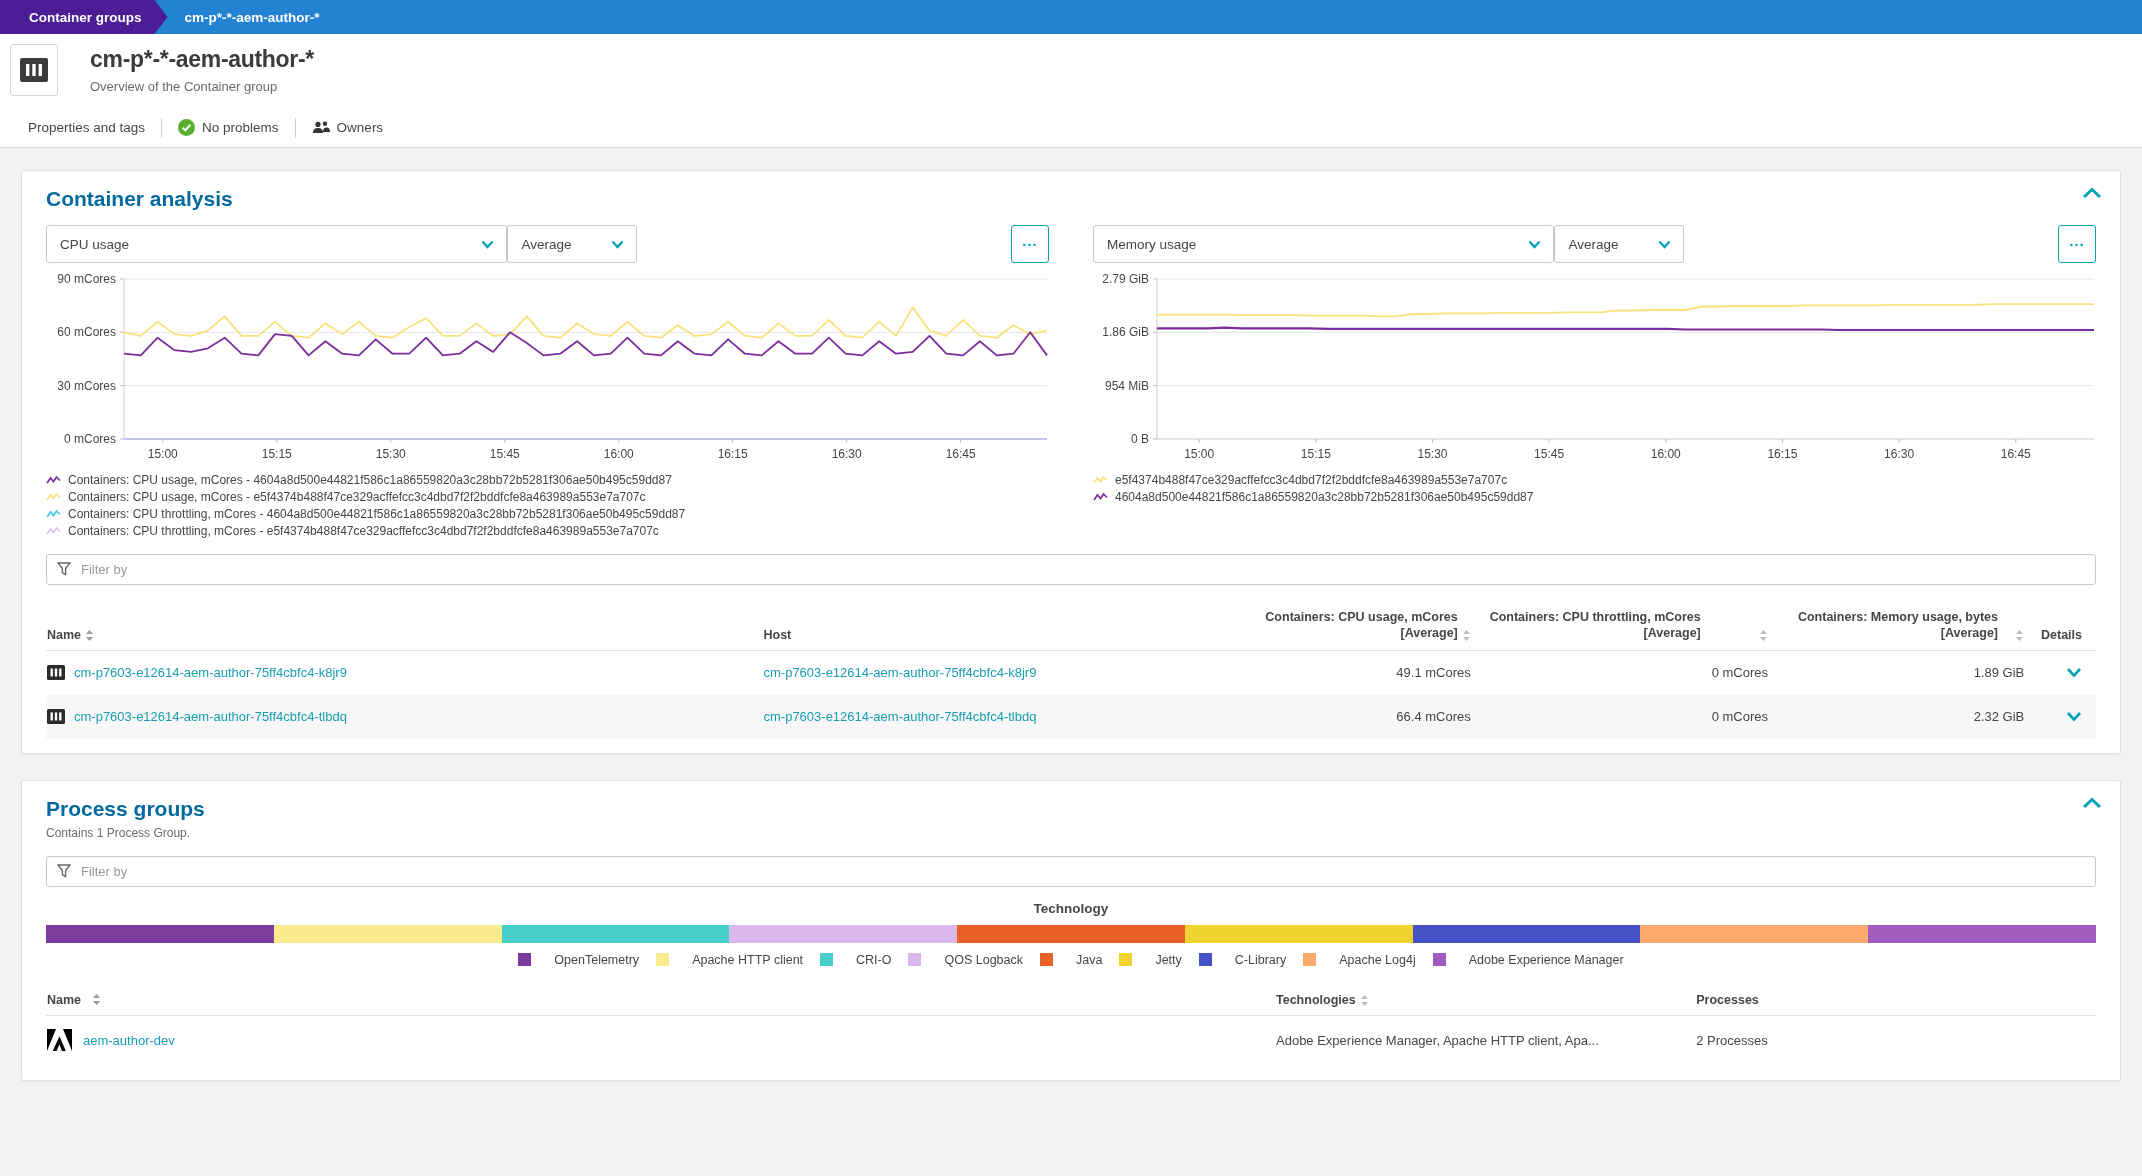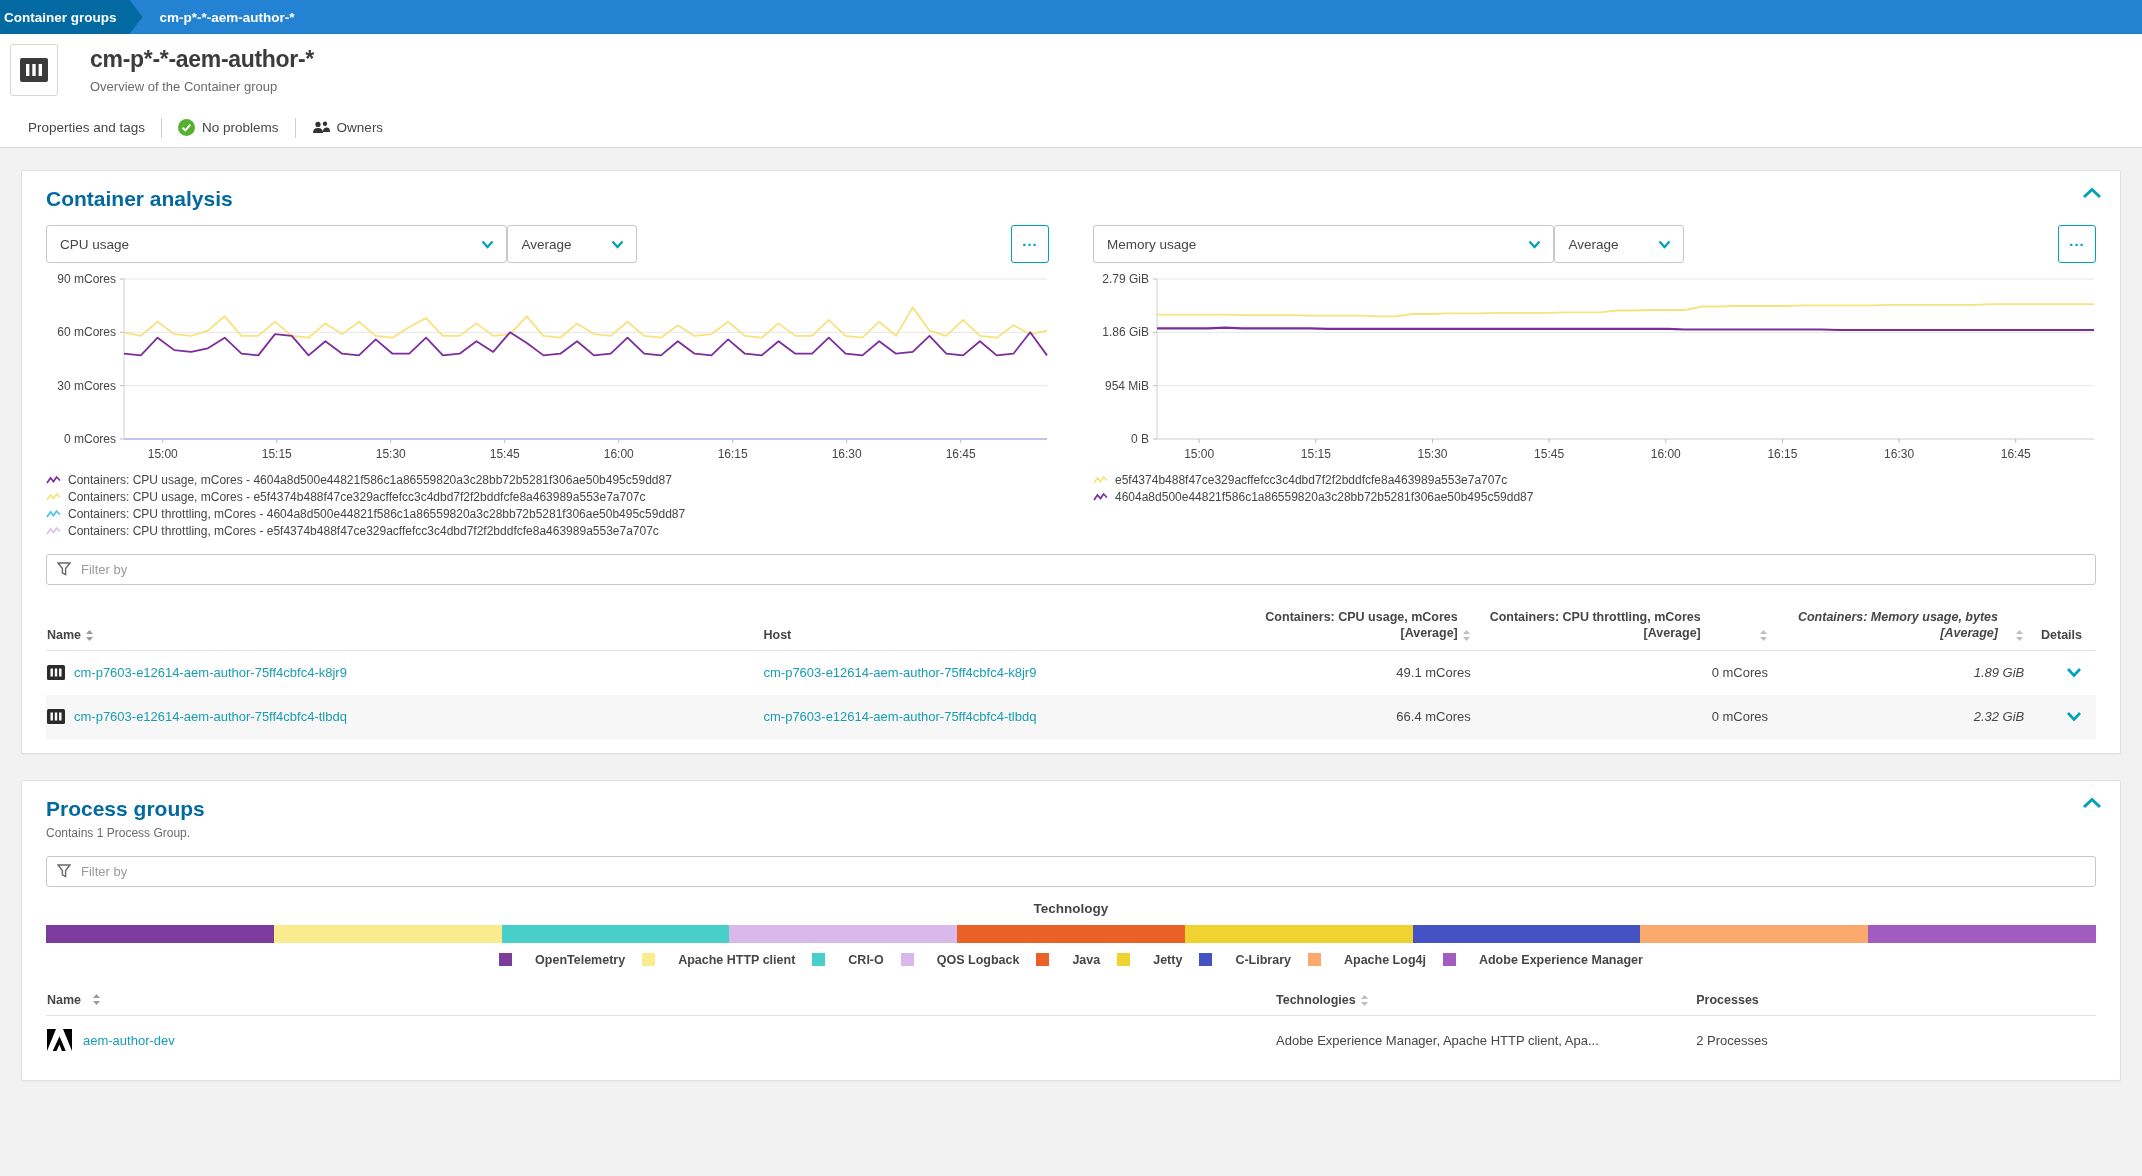--- a/index.html
+++ b/index.html
@@ -1,22 +1,22 @@
 <!DOCTYPE html>
 <html><head>
 <meta charset="utf-8">
 <style>
   * { margin:0; padding:0; box-sizing:border-box; }
   html,body { width:2142px; height:1176px; overflow:hidden; background:#f2f2f2;
     font-family:"Liberation Sans", sans-serif; color:#454646; }
 
   
   .crumb-bar { height:34px; background:#2383d2; display:flex; align-items:stretch; }
-  .crumb-root { background:#0369a1; color:#fff; font-size:13.5px; font-weight:bold;
-    display:flex; align-items:center; padding:0 26px 0 4px;
+  .crumb-root { background:#4c1d95; color:#fff; font-size:13.5px; font-weight:bold;
+    display:flex; align-items:center; padding:0 26px 0 29px;
     clip-path:polygon(0 0, calc(100% - 13px) 0, 100% 50%, calc(100% - 13px) 100%, 0 100%); }
   .crumb-current { color:#fff; font-size:13.5px; font-weight:bold; display:flex; align-items:center; padding-left:17px; }
 
   
   .page-header { background:#fff; padding:10px 0 12px 10px; display:flex; align-items:center; }
   .entity-icon-box { width:48px; height:52px; border:1px solid #d6d6d6; border-radius:3px;
     display:flex; align-items:center; justify-content:center; background:#fff; }
   .header-text { margin-left:32px; }
   .page-title { font-size:23px; font-weight:bold; color:#3b3b3b; letter-spacing:-0.3px; }
   .page-subtitle { font-size:13px; color:#6b6b6b; margin-top:6px; }
@@ -66,34 +66,34 @@
   
   .ctable { margin-top:10px; }
   .ctable-head { display:flex; align-items:flex-end; border-bottom:1px solid #e2e2e2;
     padding:14px 0 8px 0; font-size:12.5px; font-weight:bold; color:#454646; }
   .ctable-row { display:flex; align-items:center; height:44px; font-size:13px; }
   .ctable-row:nth-child(even) { background:#f7f7f7; }
   .col-name { width:35%; display:flex; align-items:center; gap:9px; padding-left:1px; }
   .col-host { width:23.5%; }
   .col-cpu { width:11%; text-align:right; justify-content:flex-end; }
   .col-throttle { width:14.5%; text-align:right; justify-content:flex-end; }
-  .col-mem { width:12.5%; text-align:right; justify-content:flex-end;font-style:italic; }
+  .col-mem { width:12.5%; text-align:right; justify-content:flex-end; }
   .col-details { flex:1; display:flex; justify-content:flex-end; padding-right:14px; text-align:right; }
   .head-cell { display:flex; align-items:flex-end; gap:4px; }
   .head-right { justify-content:space-between; }
   .head-label-multi { max-width:230px; line-height:1.3; text-align:right; }
   a.entity-link { color:#189db0; text-decoration:none; cursor:pointer; white-space:nowrap; }
   .details-chevron { cursor:pointer; }
 
   
   .tech-label { text-align:center; font-size:13.5px; font-weight:bold; margin-top:14px; }
   .tech-bar { display:flex; height:18px; margin-top:9px; overflow:hidden; }
   .tech-seg { flex:1 1 0; }
   .tech-legend { display:flex; justify-content:center; gap:17px; margin-top:10px; flex-wrap:nowrap; }
-  .tech-legend-item { display:flex; align-items:center; gap:23px; font-size:12.5px;font-weight:bold; }
+  .tech-legend-item { display:flex; align-items:center; gap:23px; font-size:12.5px; }
   .tech-swatch { width:13px; height:13px; display:inline-block; }
 
   
   .ptable { margin-top:14px; }
   .ptable-head { display:flex; border-bottom:1px solid #e2e2e2; padding:12px 0 8px 0;
     font-size:12.5px; font-weight:bold; }
   .ptable-row { display:flex; align-items:center; height:50px; font-size:13px; }
   .pcol-name { width:60%; display:flex; align-items:center; gap:11px; padding-left:1px; }
   .pcol-tech { width:20.5%; }
   .pcol-proc { flex:1; }

